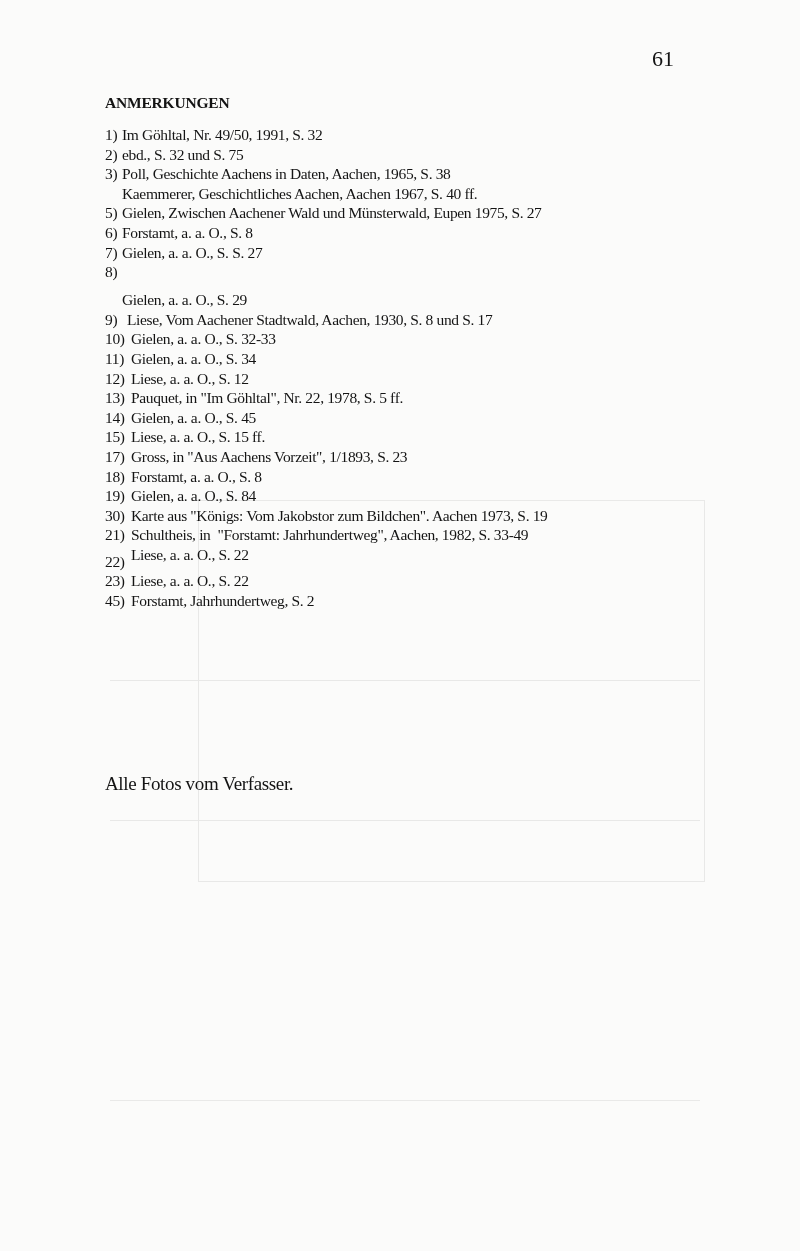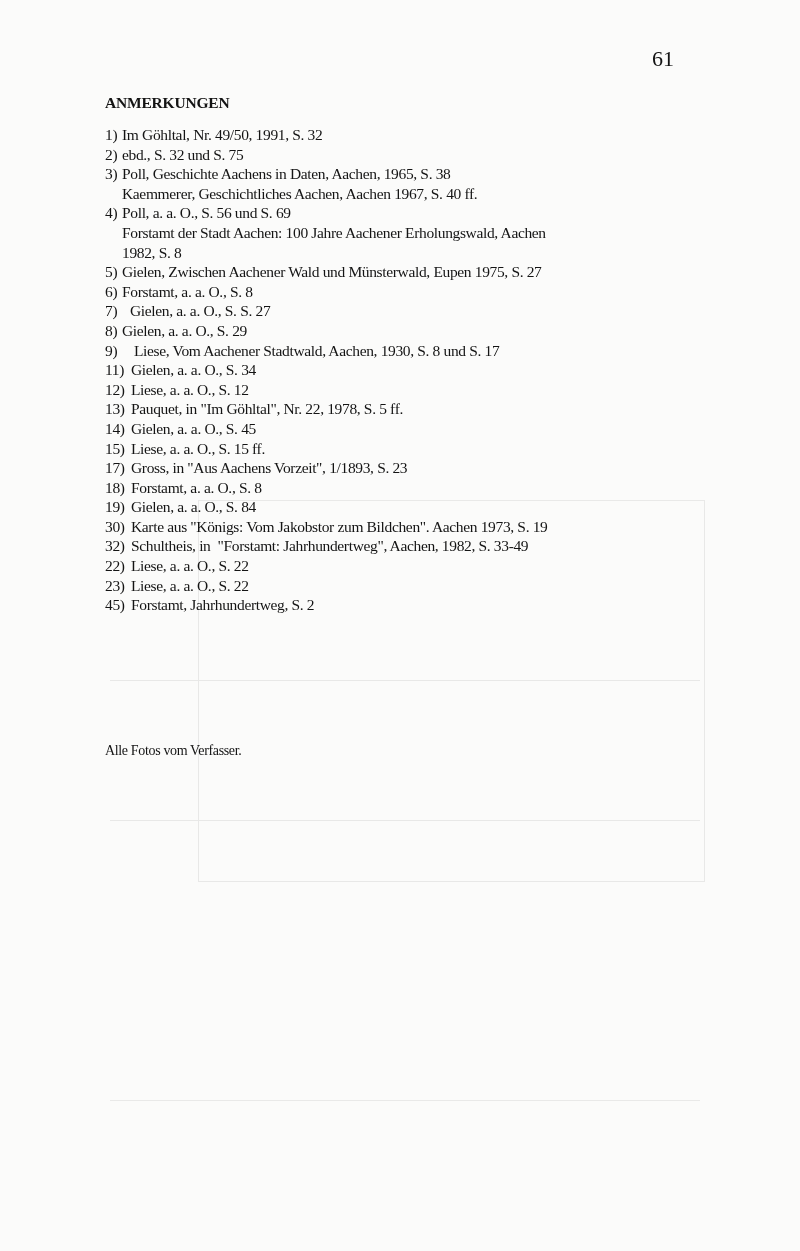--- a/index.html
+++ b/index.html
@@ -6,21 +6,21 @@
   body { width:800px; height:1251px; background:#fbfbfa; position:relative; overflow:hidden;
          font-family:"Liberation Serif", serif; color:#141414; }
   .page-number { position:absolute; left:652px; top:46px; font-size:22px; }
   .heading { position:absolute; left:105px; top:94px; font-size:15.5px; font-weight:bold; letter-spacing:-0.2px; }
   .notes { position:absolute; left:105px; top:125px; margin:0; padding:0; list-style:none; }
   .note { position:relative; font-size:15.5px; line-height:19.6px; letter-spacing:-0.35px; white-space:nowrap; }
   .note .num { display:inline-block; width:17px; }
   .note.two .num { width:17px; }
   .note .txt { display:inline-block; vertical-align:top; white-space:pre; }
   .note .cont { display:block; padding-left:17px; white-space:pre; }
-  .footer { position:absolute; left:105px; top:743px; font-size:14px; letter-spacing:-0.35px; }
+  .footer { position:absolute; left:105px; top:773px; font-size:19px; letter-spacing:-0.35px; }
   
   .bleed { position:absolute; left:0; top:0; width:800px; height:1251px; transform:scaleX(-1); pointer-events:none; color:#000; opacity:0.07; font-family:"DejaVu Serif", serif; }
   .bleed .b { position:absolute; white-space:nowrap; }
   .bleed .rule { position:absolute; height:1px; background:#000; }
   .bleed .box { position:absolute; border:1px solid #000; }
 </style>
 </head>
 <body>
 
 <div class="bleed">
@@ -31,34 +31,34 @@
   <div class="rule" style="left:100px;top:1100px;width:590px;"></div>
 </div>
 
 <div class="page-number">61</div>
 <div class="heading">ANMERKUNGEN</div>
 
 <ul class="notes">
   <li class="note"><span class="num" style="width: 17px;">1)</span><span class="txt" style="margin-left: 0px; text-align: right;">Im Göhltal, Nr. 49/50, 1991, S. 32</span></li>
   <li class="note"><span class="num" style="width: 17px;">2)</span><span class="txt" style="margin-left: 0px;">ebd., S. 32 und S. 75</span></li>
   <li class="note"><span class="num" style="width: 17px;">3)</span><span class="txt" style="margin-left: 0px;">Poll, Geschichte Aachens in Daten, Aachen, 1965, S. 38</span><span class="cont">Kaemmerer, Geschichtliches Aachen, Aachen 1967, S. 40 ff.</span></li>
-  <li class="note"><span class="num" style="width: 17px;">4)</span><span class="txt" style="margin-left: 0px;">Poll, a. a. O., S. 56 und S. 69</span><span class="cont">Forstamt der Stadt Aachen: 100 Jahre Aachener Erholungswald, Aachen</span><span class="cont">1982, S. 8</span></li>
   <li class="note"><span class="num" style="width: 17px;">5)</span><span class="txt" style="margin-left: 0px;">Gielen, Zwischen Aachener Wald und Münsterwald, Eupen 1975, S. 27</span></li>
   <li class="note"><span class="num" style="width: 17px;">6)</span><span class="txt" style="margin-left: 0px;">Forstamt, a. a. O., S. 8</span></li>
-  <li class="note"><span class="num" style="width: 17px;">7)</span><span class="txt" style="margin-left: 8px;">Gielen, a. a. O., S. S. 27</span></li>
-  <li class="note"><span class="num" style="width: 17px;">8)</span><span class="txt" style="margin-left: 0px;">Gielen, a. a. O., S. 29</span></li>
-  <li class="note"><span class="num" style="width: 17px;">9)</span><span class="txt" style="margin-left: 12px; text-align: right;">Liese, Vom Aachener Stadtwald, Aachen, 1930, S. 8 und S. 17</span></li>
+  <li class="note"><span class="num" style="width: 17px;">7)</span><span class="txt" style="margin-left: 0px;">Gielen, a. a. O., S. S. 27</span></li>
+  <li class="note"><span class="num" style="width: 17px;">8)</span><span class="txt" style="margin-left: 0px; margin-top: 28px;">Gielen, a. a. O., S. 29</span></li>
+  <li class="note"><span class="num" style="width: 17px;">9)</span><span class="txt" style="margin-left: 5px; text-align: right;">Liese, Vom Aachener Stadtwald, Aachen, 1930, S. 8 und S. 17</span></li>
+  <li class="note two"><span class="num" style="width: 26px;">10)</span><span class="txt">Gielen, a. a. O., S. 32-33</span></li>
   <li class="note two"><span class="num" style="width: 26px;">11)</span><span class="txt">Gielen, a. a. O., S. 34</span></li>
   <li class="note two"><span class="num" style="width: 26px;">12)</span><span class="txt">Liese, a. a. O., S. 12</span></li>
   <li class="note two"><span class="num" style="width: 26px;">13)</span><span class="txt">Pauquet, in "Im Göhltal", Nr. 22, 1978, S. 5 ff.</span></li>
   <li class="note two"><span class="num" style="width: 26px;">14)</span><span class="txt">Gielen, a. a. O., S. 45</span></li>
   <li class="note two"><span class="num" style="width: 26px;">15)</span><span class="txt">Liese, a. a. O., S. 15 ff.</span></li>
   <li class="note two"><span class="num" style="width: 26px;">17)</span><span class="txt">Gross, in "Aus Aachens Vorzeit", 1/1893, S. 23</span></li>
   <li class="note two"><span class="num" style="width: 26px;">18)</span><span class="txt">Forstamt, a. a. O., S. 8</span></li>
   <li class="note two"><span class="num" style="width: 26px;">19)</span><span class="txt">Gielen, a. a. O., S. 84</span></li>
   <li class="note two"><span class="num" style="width: 26px;">30)</span><span class="txt">Karte aus "Königs: Vom Jakobstor zum Bildchen". Aachen 1973, S. 19</span></li>
-  <li class="note two"><span class="num" style="width: 26px;">32)</span><span class="txt">Schultheis, in  "Forstamt: Jahrhundertweg", Aachen, 1982, S. 33-49</span></li>
-  <li class="note two"><span class="num" style="width: 26px;">22)</span><span class="txt">Liese, a. a. O., S. 22</span></li>
+  <li class="note two"><span class="num" style="width: 26px;">21)</span><span class="txt">Schultheis, in  "Forstamt: Jahrhundertweg", Aachen, 1982, S. 33-49</span></li>
+  <li class="note two"><span class="num" style="width: 26px; margin-top: 7px;">22)</span><span class="txt">Liese, a. a. O., S. 22</span></li>
   <li class="note two"><span class="num" style="width: 26px;">23)</span><span class="txt">Liese, a. a. O., S. 22</span></li>
   <li class="note two"><span class="num" style="width: 26px;">45)</span><span class="txt">Forstamt, Jahrhundertweg, S. 2</span></li>
 </ul>
 
 <div class="footer">Alle Fotos vom Verfasser.</div>
 
 </body></html>

